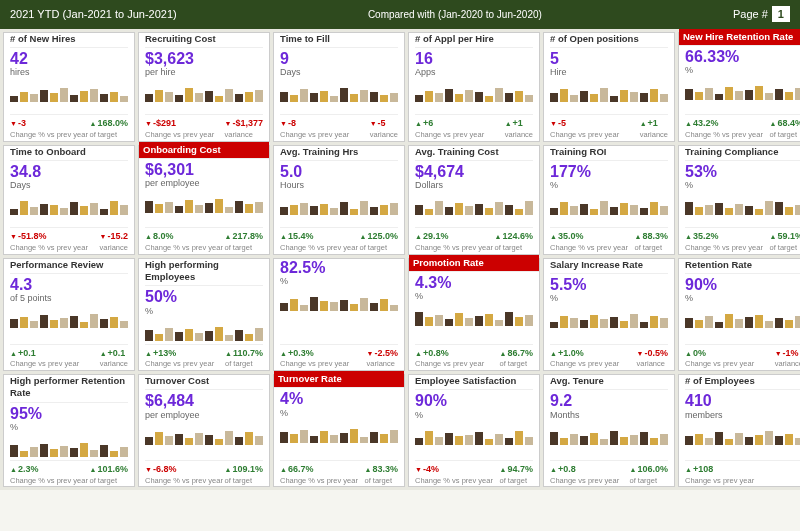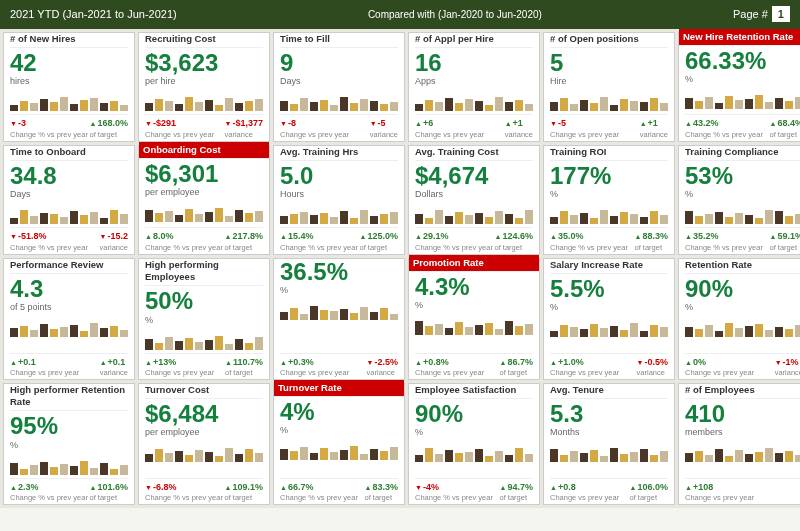--- a/index.html
+++ b/index.html
@@ -59,23 +59,23 @@
     }
     .card-title.red-title {
       background: #c00;
       color: white;
       padding: 2px 4px;
       margin: -4px -6px 2px -6px;
       font-size: 9.5px;
     }
 
     .card-value {
-      font-size: 24px;
+      font-size: 16px;
       font-weight: bold;
-      color: #15803d;
+      color: #6d28d9;
       line-height: 1.1;
     }
     .card-unit {
       font-size: 9px;
       color: #666;
       margin-bottom: 2px;
     }
 
     .mini-bars {
       display: flex;
@@ -631,21 +631,21 @@
       <div class="footer-right">
         <div class="change-val up">
           <span class="arrow-up"></span>
           110.7%
         </div>
         <div class="footer-label">of target</div>
       </div>
     </div>
   </div>
     <div class="kpi-card">
-    <div class="card-value">36.5%</div>
+    <div class="card-value">82.5%</div>
     <div class="card-unit">%</div>
     <div class="mini-bars">
         <div class="mini-bar dark" style="height:8px;"></div>
         <div class="mini-bar gold" style="height:12px;"></div>
         <div class="mini-bar light" style="height:6px;"></div>
         <div class="mini-bar dark" style="height:14px;"></div>
         <div class="mini-bar gold" style="height:10px;"></div>
         <div class="mini-bar light" style="height:9px;"></div>
         <div class="mini-bar dark" style="height:11px;"></div>
         <div class="mini-bar gold" style="height:7px;"></div>
@@ -919,21 +919,21 @@
         <div class="change-val up">
           <span class="arrow-up"></span>
           94.7%
         </div>
         <div class="footer-label">of target</div>
       </div>
     </div>
   </div>
     <div class="kpi-card">
     <div class="card-title">Avg. Tenure</div>
-    <div class="card-value">5.3</div>
+    <div class="card-value">9.2</div>
     <div class="card-unit">Months</div>
     <div class="mini-bars">
         <div class="mini-bar dark" style="height:13px;"></div>
         <div class="mini-bar gold" style="height:7px;"></div>
         <div class="mini-bar light" style="height:11px;"></div>
         <div class="mini-bar dark" style="height:9px;"></div>
         <div class="mini-bar gold" style="height:12px;"></div>
         <div class="mini-bar light" style="height:6px;"></div>
         <div class="mini-bar dark" style="height:14px;"></div>
         <div class="mini-bar gold" style="height:8px;"></div>

